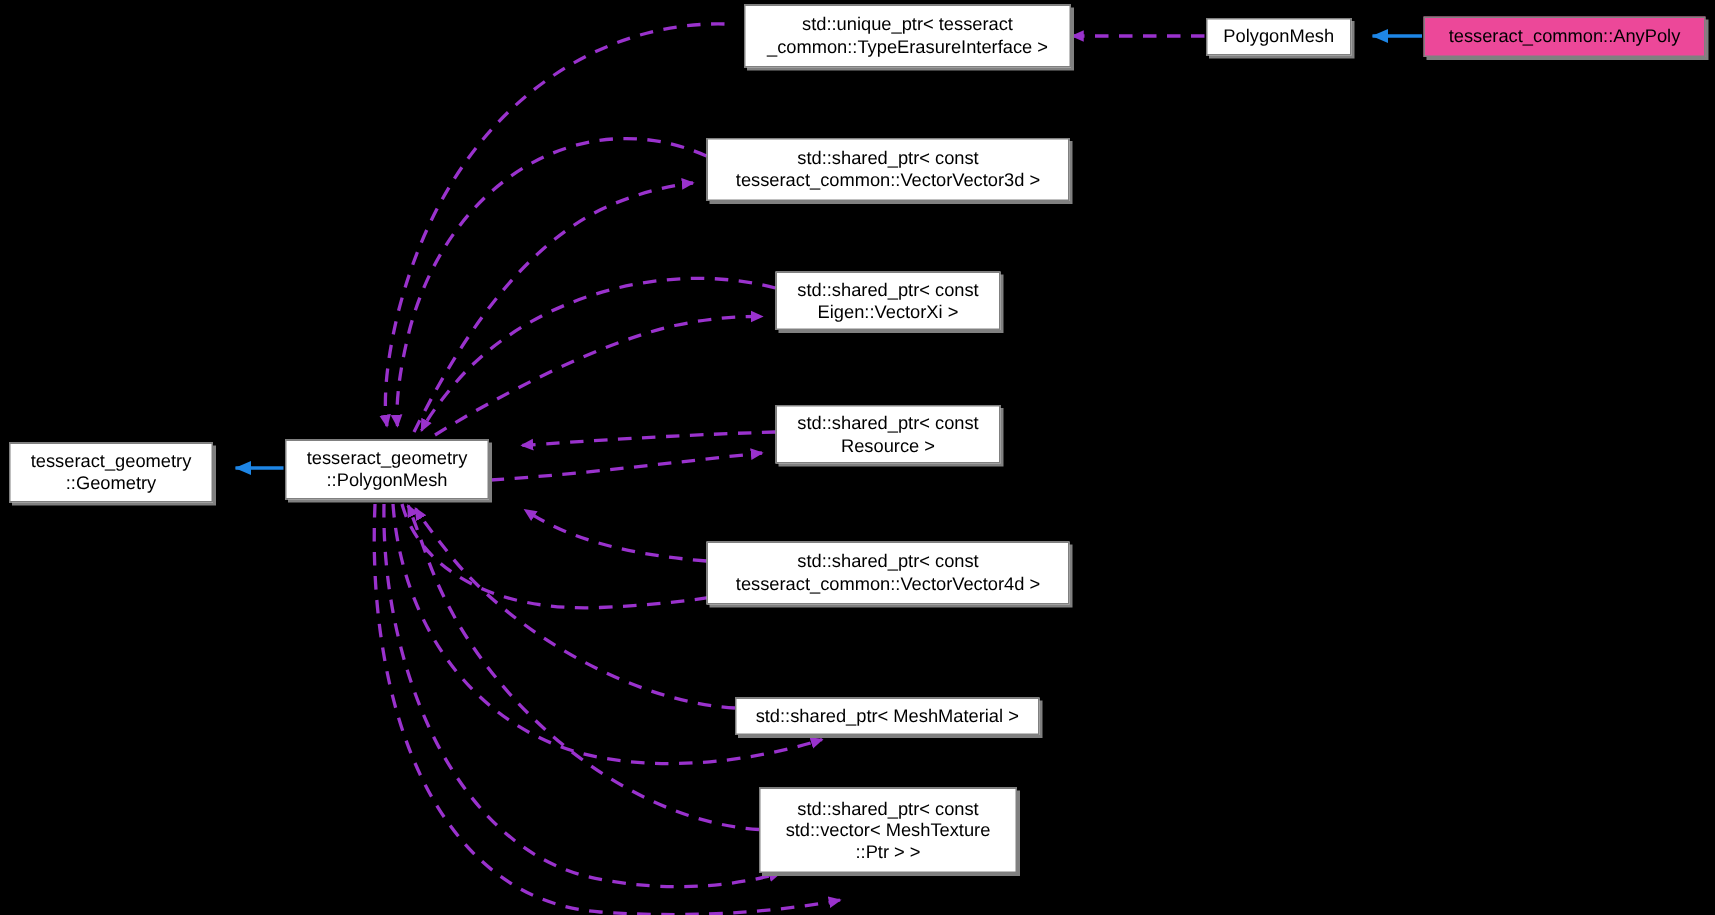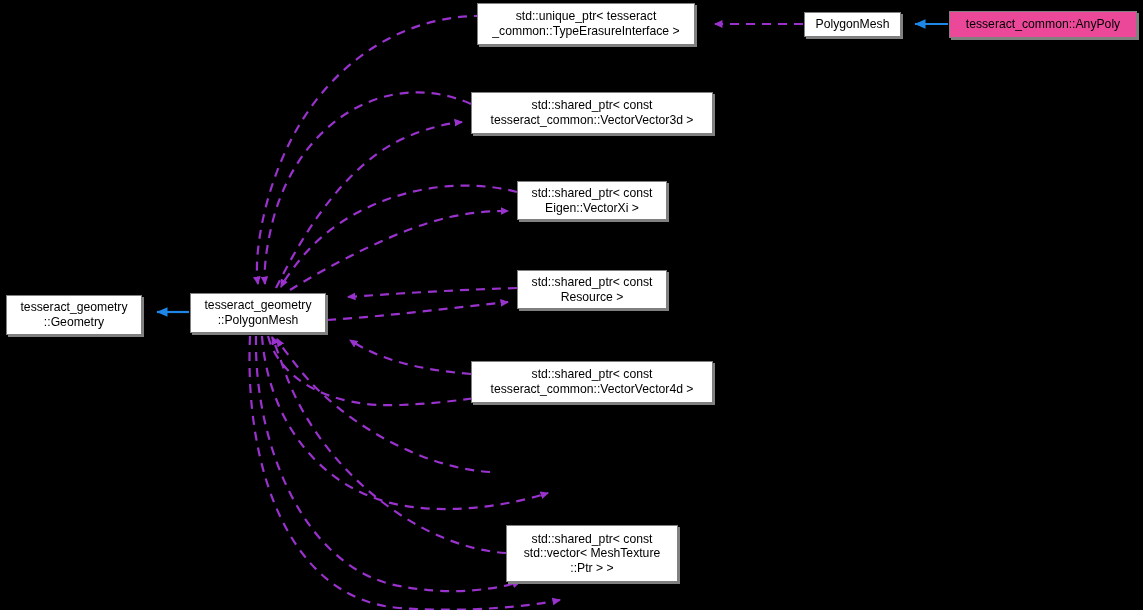--- a/index.html
+++ b/index.html
@@ -126,21 +126,21 @@
 
     <g>
       <path d="M256,336 C254,440 300,560 390,584 C450,598 500,588 520,582" fill="none" stroke="#9a32cd" stroke-width="2.2" stroke-dasharray="9,7" marker-end="url(#arrow-purple)"></path>
     </g>
 
     <g>
       <path d="M250,336 C244,470 290,600 400,608 C470,613 530,606 560,600" fill="none" stroke="#9a32cd" stroke-width="2.2" stroke-dasharray="9,7" marker-end="url(#arrow-purple)"></path>
     </g>
   </svg>
 
-  <div class="node" style="left:477px; top:3px; width:218px; height:42px;align-items:center;">
+  <div class="node" style="left:496px; top:3px; width:218px; height:42px;align-items:center;">
     <span>std::unique_ptr&lt; tesseract
 _common::TypeErasureInterface &gt;</span>
   </div>
 
   <div class="node" style="left:804px; top:12px; width:97px; height:25px;">
     <span>PolygonMesh</span>
   </div>
 
   <div class="node highlight" style="left:949px; top:11px; width:188px; height:27px;">
     <span>tesseract_common::AnyPoly</span>
@@ -169,20 +169,23 @@
   <div class="node" style="left:190px; top:293px; width:136px; height:40px;">
     <span>tesseract_geometry
 ::PolygonMesh</span>
   </div>
 
   <div class="node" style="left:471px; top:361px; width:242px; height:42px;">
     <span>std::shared_ptr&lt; const
 tesseract_common::VectorVector4d &gt;</span>
   </div>
 
+  <div class="node" style="left:490px; top:465px; width:203px; height:25px;">
+    <span>std::shared_ptr&lt; MeshMaterial &gt;</span>
+  </div>
 
   <div class="node" style="left:506px; top:525px; width:172px; height:57px;">
     <span>std::shared_ptr&lt; const
 std::vector&lt; MeshTexture
 ::Ptr &gt; &gt;</span>
   </div>
 
 </div>
 
 </body></html>

